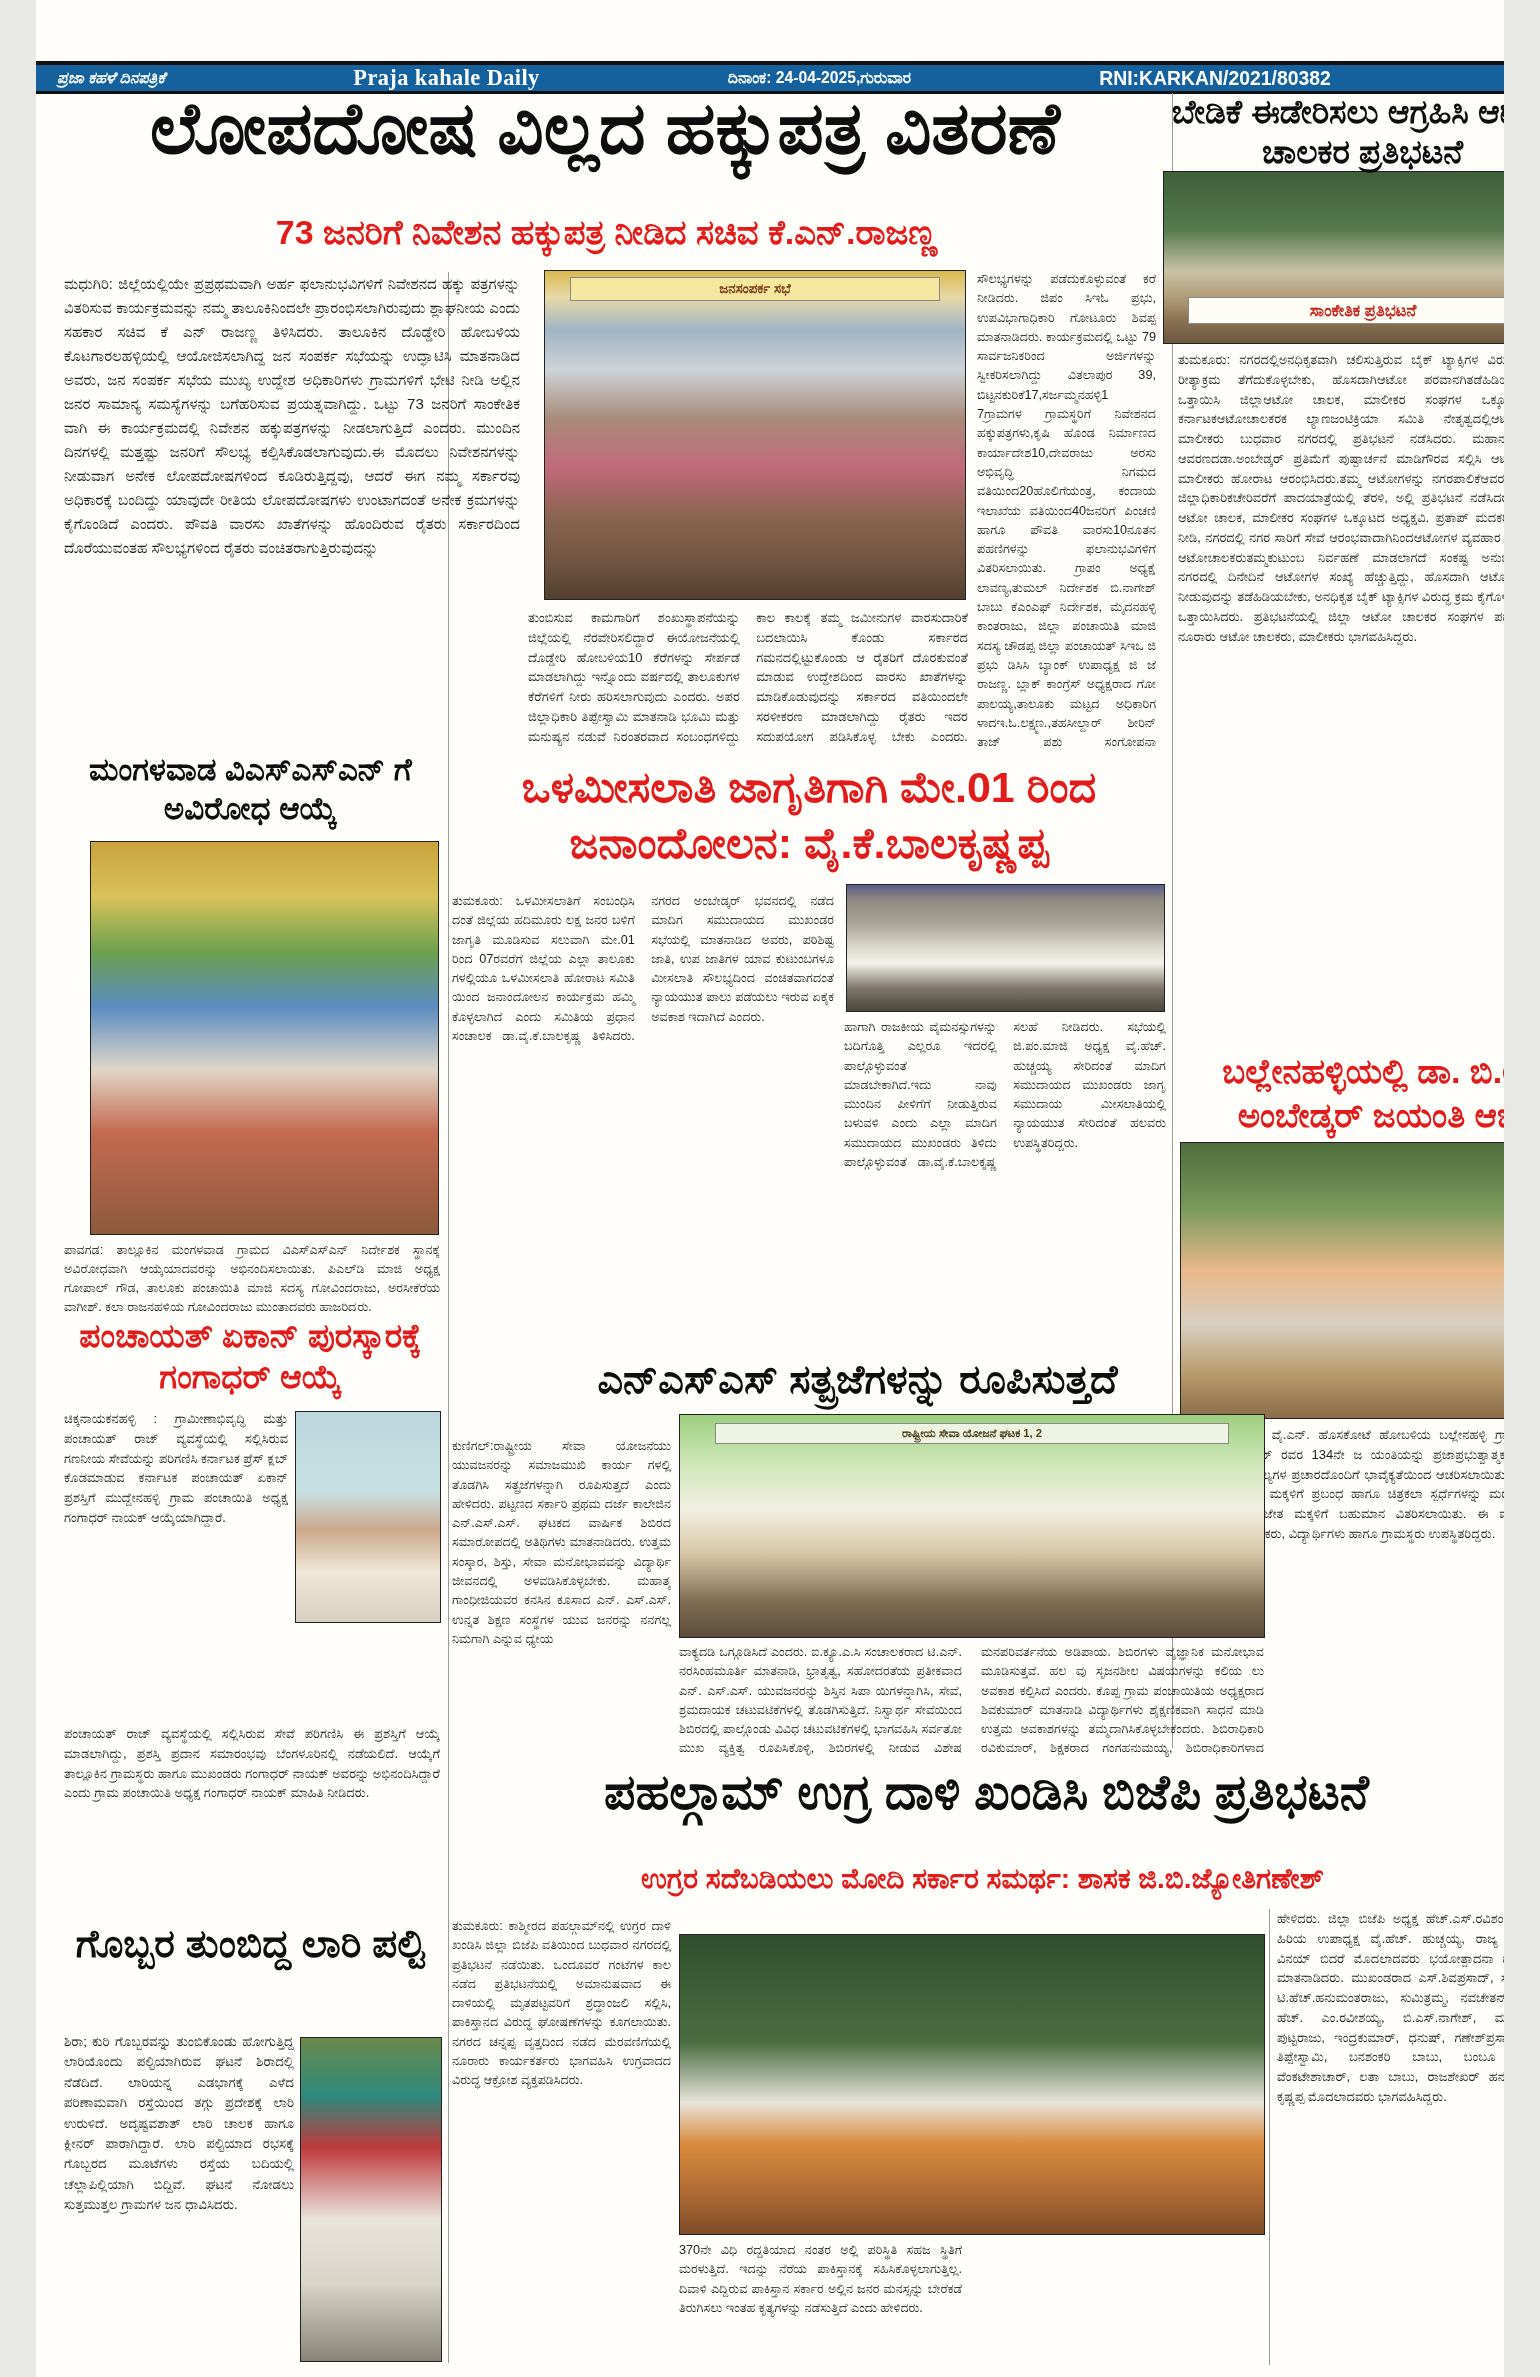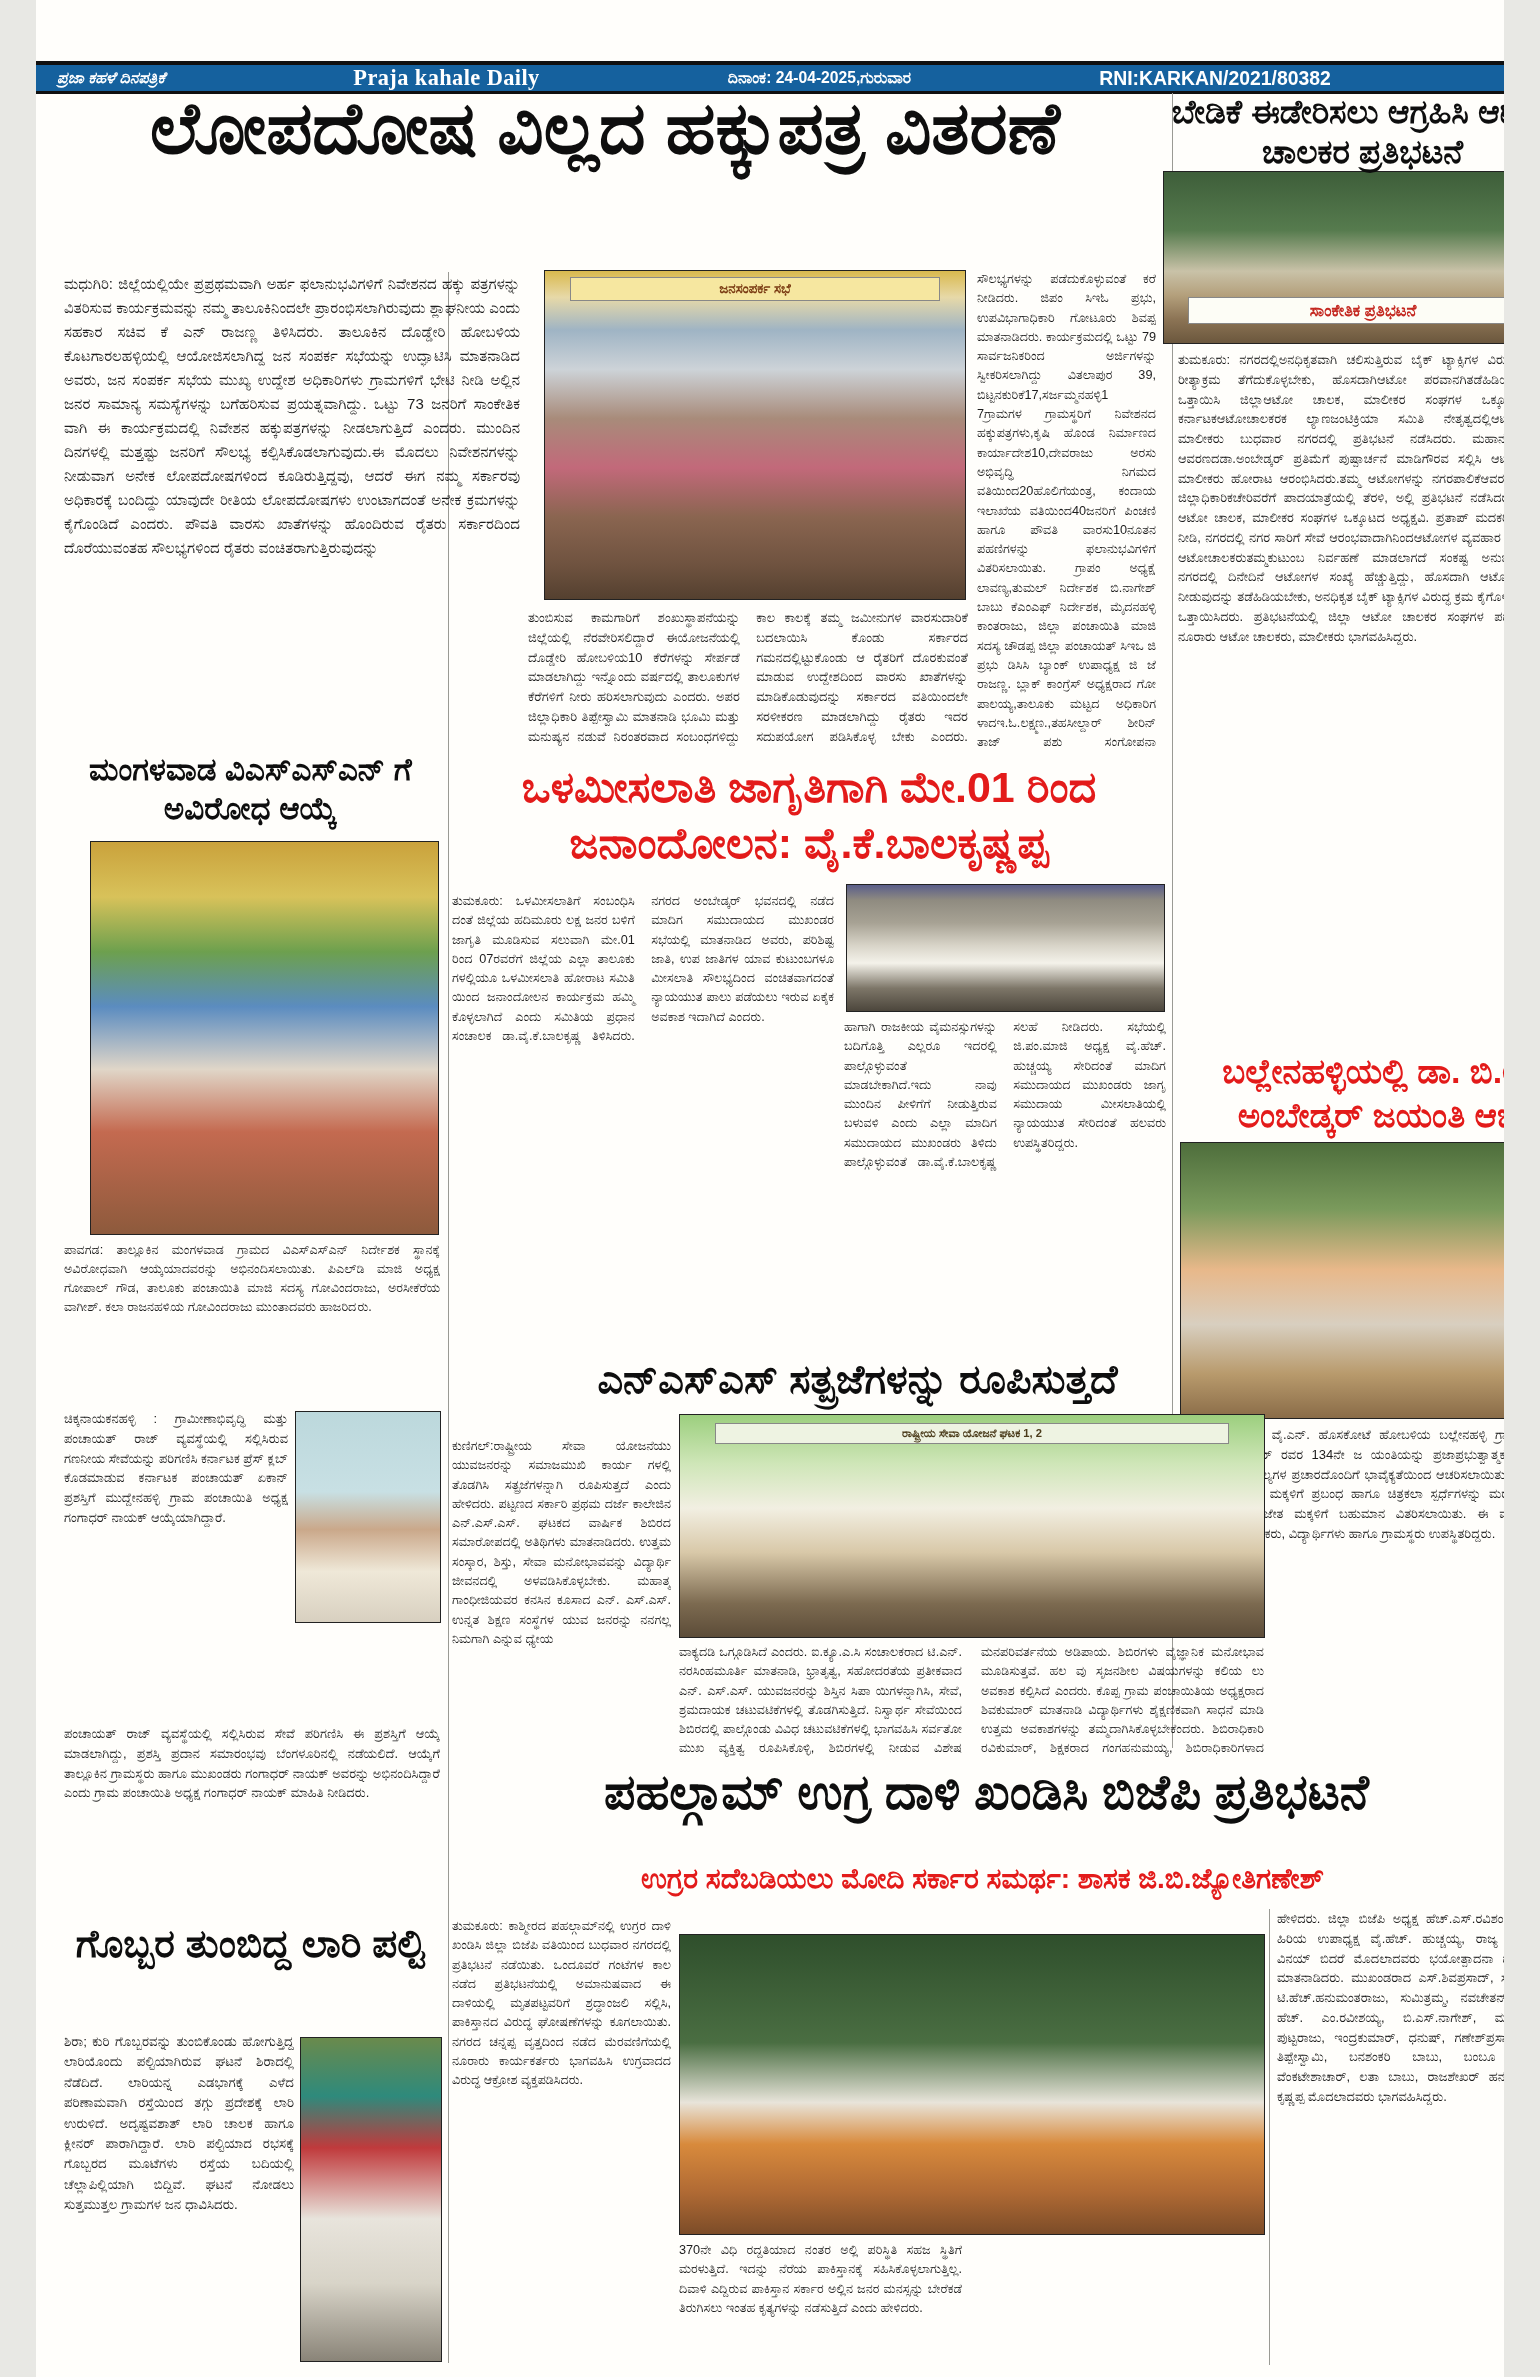--- a/index.html
+++ b/index.html
@@ -48,20 +48,21 @@
     <span class="m-date">ದಿನಾಂಕ: 24-04-2025,ಗುರುವಾರ</span>
     <span class="m-rni">RNI:KARKAN/2021/80382</span>
     <span class="m-page">ಪುಟ:4</span>
   </div>
 
   <div class="abs vrule" style="left:412px;top:272px;height:2091px;"></div>
   <div class="abs vrule" style="left:1136px;top:93px;height:1655px;"></div>
   <div class="abs vrule" style="left:1233px;top:1909px;height:456px;"></div>
 
   <div class="abs hl" style="left:21px;top:91px;width:1096px;font-size:72px;line-height:1.05;">ಲೋಪದೋಷ ವಿಲ್ಲದ ಹಕ್ಕುಪತ್ರ ವಿತರಣೆ</div>
+  <div class="abs hl hl-red" style="left:45px;top:212px;width:1051px;font-size:34px;line-height:1.2;">73 ಜನರಿಗೆ ನಿವೇಶನ ಹಕ್ಕುಪತ್ರ ನೀಡಿದ ಸಚಿವ ಕೆ.ಎನ್.ರಾಜಣ್ಣ</div>
 
   <div class="abs body-txt" style="left:28px;top:272px;width:456px;height:473px;font-size:15px;line-height:1.6;">ಮಧುಗಿರಿ: ಜಿಲ್ಲೆಯಲ್ಲಿಯೇ ಪ್ರಪ್ರಥಮವಾಗಿ ಅರ್ಹ ಫಲಾನುಭವಿಗಳಿಗೆ ನಿವೇಶನದ ಹಕ್ಕು ಪತ್ರಗಳನ್ನು ವಿತರಿಸುವ ಕಾರ್ಯಕ್ರಮವನ್ನು ನಮ್ಮ ತಾಲೂಕಿನಿಂದಲೇ ಪ್ರಾರಂಭಿಸಲಾಗಿರುವುದು ಶ್ಲಾಘನೀಯ ಎಂದು ಸಹಕಾರ ಸಚಿವ ಕೆ ಎನ್ ರಾಜಣ್ಣ ತಿಳಿಸಿದರು. ತಾಲೂಕಿನ ದೊಡ್ಡೇರಿ ಹೋಬಳಿಯ ಕೊಟಗಾರಲಹಳ್ಳಿಯಲ್ಲಿ ಆಯೋಜಿಸಲಾಗಿದ್ದ ಜನ ಸಂಪರ್ಕ ಸಭೆಯನ್ನು ಉದ್ಘಾಟಿಸಿ ಮಾತನಾಡಿದ ಅವರು, ಜನ ಸಂಪರ್ಕ ಸಭೆಯ ಮುಖ್ಯ ಉದ್ದೇಶ ಅಧಿಕಾರಿಗಳು ಗ್ರಾಮಗಳಿಗೆ ಭೇಟಿ ನೀಡಿ ಅಲ್ಲಿನ ಜನರ ಸಾಮಾನ್ಯ ಸಮಸ್ಯೆಗಳನ್ನು ಬಗೆಹರಿಸುವ ಪ್ರಯತ್ನವಾಗಿದ್ದು. ಒಟ್ಟು 73 ಜನರಿಗೆ ಸಾಂಕೇತಿಕ ವಾಗಿ ಈ ಕಾರ್ಯಕ್ರಮದಲ್ಲಿ ನಿವೇಶನ ಹಕ್ಕುಪತ್ರಗಳನ್ನು ನೀಡಲಾಗುತ್ತಿದೆ ಎಂದರು. ಮುಂದಿನ ದಿನಗಳಲ್ಲಿ ಮತ್ತಷ್ಟು ಜನರಿಗೆ ಸೌಲಭ್ಯ ಕಲ್ಪಿಸಿಕೊಡಲಾಗುವುದು.ಈ ಮೊದಲು ನಿವೇಶನಗಳನ್ನು ನೀಡುವಾಗ ಅನೇಕ ಲೋಪದೋಷಗಳಿಂದ ಕೂಡಿರುತ್ತಿದ್ದವು, ಆದರೆ ಈಗ ನಮ್ಮ ಸರ್ಕಾರವು ಅಧಿಕಾರಕ್ಕೆ ಬಂದಿದ್ದು ಯಾವುದೇ ರೀತಿಯ ಲೋಪದೋಷಗಳು ಉಂಟಾಗದಂತೆ ಅನೇಕ ಕ್ರಮಗಳನ್ನು ಕೈಗೊಂಡಿದೆ ಎಂದರು. ಪೌವತಿ ವಾರಸು ಖಾತೆಗಳನ್ನು ಹೊಂದಿರುವ ರೈತರು ಸರ್ಕಾರದಿಂದ ದೊರೆಯುವಂತಹ ಸೌಲಭ್ಯಗಳಿಂದ ರೈತರು ವಂಚಿತರಾಗುತ್ತಿರುವುದನ್ನು</div>
 
   <div class="abs photo ph-lead" style="left:508px;top:270px;width:422px;height:330px;">
     <div class="banner" style="top:6px;height:22.4px;font-size:13.4px;line-height:22.4px;background:#f6e7a0;color:#7a3b12;">ಜನಸಂಪರ್ಕ ಸಭೆ</div>
   </div>
 
   <div class="abs body-txt" style="left:941px;top:270px;width:179px;height:483px;font-size:12.7px;">ಸೌಲಭ್ಯಗಳನ್ನು ಪಡೆದುಕೊಳ್ಳುವಂತೆ ಕರೆ ನೀಡಿದರು. ಜಿಪಂ ಸಿಇಓ ಪ್ರಭು, ಉಪವಿಭಾಗಾಧಿಕಾರಿ ಗೋಟೂರು ಶಿವಪ್ಪ ಮಾತನಾಡಿದರು. ಕಾರ್ಯಕ್ರಮದಲ್ಲಿ ಒಟ್ಟು 79 ಸಾರ್ವಜನಿಕರಿಂದ ಅರ್ಜಿಗಳನ್ನು ಸ್ವೀಕರಿಸಲಾಗಿದ್ದು ವಿತಲಾಪುರ 39, ಬಿಟ್ಟನಕುರಿಕೆ17,ಸರ್ಜಮ್ಮನಹಳ್ಳಿ1 7ಗ್ರಾಮಗಳ ಗ್ರಾಮಸ್ಥರಿಗೆ ನಿವೇಶನದ ಹಕ್ಕುಪತ್ರಗಳು,ಕೃಷಿ ಹೊಂಡ ನಿರ್ಮಾಣದ ಕಾರ್ಯಾದೇಶ10,ದೇವರಾಜು ಅರಸು ಅಭಿವೃದ್ಧಿ ನಿಗಮದ ವತಿಯಿಂದ20ಹೊಲಿಗೆಯಂತ್ರ, ಕಂದಾಯ ಇಲಾಖೆಯ ವತಿಯಿಂದ40ಜನರಿಗೆ ಪಿಂಚಣಿ ಹಾಗೂ ಪೌವತಿ ವಾರಸು10ನೂತನ ಪಹಣಿಗಳನ್ನು ಫಲಾನುಭವಿಗಳಿಗೆ ವಿತರಿಸಲಾಯಿತು. ಗ್ರಾಪಂ ಅಧ್ಯಕ್ಷೆ ಲಾವಣ್ಯ,ತುಮಲ್ ನಿರ್ದೇಶಕ ಬಿ.ನಾಗೇಶ್ ಬಾಬು ಕೆಎಂಎಫ್ ನಿರ್ದೇಶಕ, ಮೈದನಹಳ್ಳಿ ಕಾಂತರಾಜು, ಜಿಲ್ಲಾ ಪಂಚಾಯಿತಿ ಮಾಜಿ ಸದಸ್ಯ ಚೌಡಪ್ಪ ಜಿಲ್ಲಾ ಪಂಚಾಯತ್ ಸಿಇಒ ಜಿ ಪ್ರಭು ಡಿಸಿಸಿ ಬ್ಯಾಂಕ್ ಉಪಾಧ್ಯಕ್ಷ ಜಿ ಜೆ ರಾಜಣ್ಣ. ಬ್ಲಾಕ್ ಕಾಂಗ್ರೆಸ್ ಅಧ್ಯಕ್ಷರಾದ ಗೋ ಪಾಲಯ್ಯ,ತಾಲೂಕು ಮಟ್ಟದ ಅಧಿಕಾರಿಗ ಳಾದಇ.ಓ.ಲಕ್ಷ್ಮಣ.,ತಹಸೀಲ್ದಾರ್ ಶೀರಿನ್ ತಾಜ್ ಪಶು ಸಂಗೋಪನಾ ಇಲಾಖೆಯ,ಸಿದ್ದನಗೌಡ ಕ್ಷೇತ್ರ ಶಿಕ್ಷಣಾಧಿಕಾರಿ,ಹನುಮಂತರಾಯಪ್ಪ ಅರಣ್ಯ ಇಲಾಖೆಯ ಕೆ.ಎನ್, ಸುರೇಶ್ ಸಿ ಡಿ ಪಿ ಒ ಕಮಲ ಯೋಜನಾಧಿಕಾರಿ ಮಧುಸೂದನ್, ಗ್ರಾಪಂ ಸದಸ್ಯರು,ಗ್ರಾಮಸ್ಥರು ಇದ್ದರು.</div>
 
   <div class="abs body-txt cols2" style="left:492px;top:608px;width:440px;height:143px;font-size:13px;">ತುಂಬಿಸುವ ಕಾಮಗಾರಿಗೆ ಶಂಖುಸ್ಥಾಪನೆಯನ್ನು ಜಿಲ್ಲೆಯಲ್ಲಿ ನೆರವೇರಿಸಲಿದ್ದಾರೆ ಈಯೋಜನೆಯಲ್ಲಿ ದೊಡ್ಡೇರಿ ಹೋಬಳಿಯ10 ಕೆರೆಗಳನ್ನು ಸೇರ್ಪಡೆ ಮಾಡಲಾಗಿದ್ದು ಇನ್ನೊಂದು ವರ್ಷದಲ್ಲಿ ತಾಲೂಕುಗಳ ಕೆರೆಗಳಿಗೆ ನೀರು ಹರಿಸಲಾಗುವುದು ಎಂದರು. ಅಪರ ಜಿಲ್ಲಾಧಿಕಾರಿ ತಿಪ್ಪೇಸ್ವಾಮಿ ಮಾತನಾಡಿ ಭೂಮಿ ಮತ್ತು ಮನುಷ್ಯನ ನಡುವೆ ನಿರಂತರವಾದ ಸಂಬಂಧಗಳಿದ್ದು ಕಾಲ ಕಾಲಕ್ಕೆ ತಮ್ಮ ಜಮೀನುಗಳ ವಾರಸುದಾರಿಕೆ ಬದಲಾಯಿಸಿ ಕೊಂಡು ಸರ್ಕಾರದ ಗಮನದಲ್ಲಿಟ್ಟುಕೊಂಡು ಆ ರೈತರಿಗೆ ದೊರಕುವಂತೆ ಮಾಡುವ ಉದ್ದೇಶದಿಂದ ವಾರಸು ಖಾತೆಗಳನ್ನು ಮಾಡಿಕೊಡುವುದನ್ನು ಸರ್ಕಾರದ ವತಿಯಿಂದಲೇ ಸರಳೀಕರಣ ಮಾಡಲಾಗಿದ್ದು ರೈತರು ಇದರ ಸದುಪಯೋಗ ಪಡಿಸಿಕೊಳ್ಳ ಬೇಕು ಎಂದರು. ಮುಂದಿನ ತಿಂಗಳು ಮುಖ್ಯಮಂತ್ರಿ ಸಿದ್ದರಾಮಯ್ಯ ನವರು 303 ಕೋಟಿ ರೂಗಳ ವೆಚ್ಚದಲ್ಲಿ ಎತ್ತಿನ ಹೊಳೆಯ ಯೋಜನೆಯ ಮೂಲಕ ಕೊರಟಗೆರೆ ಮತ್ತು ಮಧುಗಿರಿ ತಾಲೂಕುಗಳ ಕೆರೆಗಳಿಗೆ ನೀರು</div>
@@ -73,20 +74,21 @@
   <div class="abs body-txt" style="left:1142px;top:350px;width:385px;height:693px;font-size:13px;">ತುಮಕೂರು: ನಗರದಲ್ಲಿಅನಧಿಕೃತವಾಗಿ ಚಲಿಸುತ್ತಿರುವ ಬೈಕ್ ಟ್ಯಾಕ್ಸಿಗಳ ವಿರುದ್ಧ ಕಾನೂನು ರೀತ್ಯಾಕ್ರಮ ತೆಗೆದುಕೊಳ್ಳಬೇಕು, ಹೊಸದಾಗಿಆಟೋ ಪರವಾನಗಿತಡೆಹಿಡಿಯಬೇಕುಎಂದು ಒತ್ತಾಯಿಸಿ ಜಿಲ್ಲಾಆಟೋ ಚಾಲಕ, ಮಾಲೀಕರ ಸಂಘಗಳ ಒಕ್ಕೂಟ ಹಾಗೂ ಕರ್ನಾಟಕಆಟೋಚಾಲಕರಕ ಲ್ಯಾಣಜಂಟಿಕ್ರಿಯಾ ಸಮಿತಿ ನೇತೃತ್ವದಲ್ಲಿಆಟೋಚಾಲಕರು, ಮಾಲೀಕರು ಬುಧವಾರ ನಗರದಲ್ಲಿ ಪ್ರತಿಭಟನೆ ನಡೆಸಿದರು. ಮಹಾನಗರ ಪಾಲಿಕೆ ಆವರಣದಡಾ.ಅಂಬೇಡ್ಕರ್ ಪ್ರತಿಮೆಗೆ ಪುಷ್ಪಾರ್ಚನೆ ಮಾಡಿಗೌರವ ಸಲ್ಲಿಸಿ ಆಟೋಚಾಲಕರು, ಮಾಲೀಕರು ಹೋರಾಟ ಆರಂಭಿಸಿದರು.ತಮ್ಮ ಆಟೋಗಳನ್ನು ನಗರಪಾಲಿಕೆಆವರಣದಲ್ಲಿ ನಿಲ್ಲಿಸಿ ಜಿಲ್ಲಾಧಿಕಾರಿಕಚೇರಿವರೆಗೆ ಪಾದಯಾತ್ರೆಯಲ್ಲಿ ತೆರಳಿ, ಅಲ್ಲಿ ಪ್ರತಿಭಟನೆ ನಡೆಸಿದರು. ಈ ವೇಳೆ ಆಟೋ ಚಾಲಕ, ಮಾಲೀಕರ ಸಂಘಗಳ ಒಕ್ಕೂಟದ ಅಧ್ಯಕ್ಷವಿ. ಪ್ರತಾಪ್ ಮದಕರಿ ಮಾತನಾಡಿ, ನೀಡಿ, ನಗರದಲ್ಲಿ ನಗರ ಸಾರಿಗೆ ಸೇವೆ ಆರಂಭವಾದಾಗಿನಿಂದಆಟೋಗಳ ವ್ಯವಹಾರ ಕುಸಿತಗೊಂಡು ಆಟೋಚಾಲಕರುತಮ್ಮಕುಟುಂಬ ನಿರ್ವಹಣೆ ಮಾಡಲಾಗದೆ ಸಂಕಷ್ಟ ಅನುಭವಿಸುತ್ತಿದ್ದಾರೆ. ನಗರದಲ್ಲಿ ದಿನೇದಿನೆ ಆಟೋಗಳ ಸಂಖ್ಯೆ ಹೆಚ್ಚುತ್ತಿದ್ದು, ಹೊಸದಾಗಿ ಆಟೋ ಪರವಾನಗಿ ನೀಡುವುದನ್ನು ತಡೆಹಿಡಿಯಬೇಕು, ಅನಧಿಕೃತ ಬೈಕ್ ಟ್ಯಾಕ್ಸಿಗಳ ವಿರುದ್ಧ ಕ್ರಮ ಕೈಗೊಳ್ಳಬೇಕು ಎಂದು ಒತ್ತಾಯಿಸಿದರು. ಪ್ರತಿಭಟನೆಯಲ್ಲಿ ಜಿಲ್ಲಾ ಆಟೋ ಚಾಲಕರ ಸಂಘಗಳ ಪದಾಧಿಕಾರಿಗಳು, ನೂರಾರು ಆಟೋ ಚಾಲಕರು, ಮಾಲೀಕರು ಭಾಗವಹಿಸಿದ್ದರು.</div>
 
   <div class="abs hl hl-red" style="left:1142px;top:1050px;width:385px;font-size:34px;line-height:1.28;text-align:right;">ಬಲ್ಲೇನಹಳ್ಳಿಯಲ್ಲಿ ಡಾ. ಬಿ.ಆರ್. ಅಂಬೇಡ್ಕರ್ ಜಯಂತಿ ಆಚರಣೆ</div>
   <div class="abs photo ph-amb" style="left:1144px;top:1142px;width:383px;height:277px;"></div>
   <div class="abs body-txt" style="left:1144px;top:1425px;width:383px;height:327px;font-size:13px;">ಪಾವಗಡ:ತಾಲ್ಲೂಕಿನ ವೈ.ಎನ್. ಹೊಸಕೋಟೆ ಹೋಬಳಿಯ ಬಲ್ಲೇನಹಳ್ಳಿ ಗ್ರಾಮದಲ್ಲಿ ಡಾ. ಬಿ.ಆರ್. ಅಂಬೇಡ್ಕರ್ ರವರ 134ನೇ ಜ ಯಂತಿಯನ್ನು ಪ್ರಜಾಪ್ರಭುತ್ವಾತ್ಮಕವಾಗಿ ಹಾಗೂ ಸಂವಿಧಾನಾತ್ಮಕ ಮೌಲ್ಯಗಳ ಪ್ರಚಾರದೊಂದಿಗೆ ಭಾವೈಕ್ಯತೆಯಿಂದ ಆಚರಿಸಲಾಯಿತು. ಜಯಂತಿಯ ಅಂಗವಾಗಿ ಗ್ರಾಮದ ಮಕ್ಕಳಿಗೆ ಪ್ರಬಂಧ ಹಾಗೂ ಚಿತ್ರಕಲಾ ಸ್ಪರ್ಧೆಗಳನ್ನು ಮರದ ನೆರಳಿನಲ್ಲಿ ನಡೆಸಲಾಯಿತು. ವಿಜೇತ ಮಕ್ಕಳಿಗೆ ಬಹುಮಾನ ವಿತರಿಸಲಾಯಿತು. ಈ ವೇಳೆ ಗ್ರಾಮದ ಮುಖಂಡರು, ಯುವಕರು, ವಿದ್ಯಾರ್ಥಿಗಳು ಹಾಗೂ ಗ್ರಾಮಸ್ಥರು ಉಪಸ್ಥಿತರಿದ್ದರು.</div>
 
   <div class="abs hl" style="left:22.4px;top:751px;width:384px;font-size:31px;line-height:1.25;">ಮಂಗಳವಾಡ ವಿಎಸ್‌ಎಸ್‌ಎನ್ ಗೆ ಅವಿರೋಧ ಆಯ್ಕೆ</div>
   <div class="abs photo ph-mang" style="left:54px;top:841px;width:349px;height:394px;"></div>
   <div class="abs caption" style="left:28px;top:1241px;width:376px;height:70px;">ಪಾವಗಡ: ತಾಲ್ಲೂಕಿನ ಮಂಗಳವಾಡ ಗ್ರಾಮದ ವಿಎಸ್‌ಎಸ್‌ಎನ್ ನಿರ್ದೇಶಕ ಸ್ಥಾನಕ್ಕೆ ಅವಿರೋಧವಾಗಿ ಆಯ್ಕೆಯಾದವರನ್ನು ಅಭಿನಂದಿಸಲಾಯಿತು. ಪಿಎಲ್‌ಡಿ ಮಾಜಿ ಅಧ್ಯಕ್ಷ ಗೋಪಾಲ್ ಗೌಡ, ತಾಲೂಕು ಪಂಚಾಯಿತಿ ಮಾಜಿ ಸದಸ್ಯ ಗೋವಿಂದರಾಜು, ಅರಸೀಕೆರೆಯ ವಾಗೀಶ್, ಕಲಾ ರಾಜನಹಳ್ಳಿಯ ಗೋವಿಂದರಾಜು ಮುಂತಾದವರು ಹಾಜರಿದ್ದರು.</div>
 
+  <div class="abs hl hl-red" style="left:22.4px;top:1315px;width:384px;font-size:33px;line-height:1.25;">ಪಂಚಾಯತ್ ಏಕಾನ್ ಪುರಸ್ಕಾರಕ್ಕೆ ಗಂಗಾಧರ್ ಆಯ್ಕೆ</div>
   <div class="abs body-txt" style="left:28px;top:1409px;width:224px;height:309px;font-size:13px;">ಚಿಕ್ಕನಾಯಕನಹಳ್ಳಿ : ಗ್ರಾಮೀಣಾಭಿವೃದ್ಧಿ ಮತ್ತು ಪಂಚಾಯತ್ ರಾಜ್ ವ್ಯವಸ್ಥೆಯಲ್ಲಿ ಸಲ್ಲಿಸಿರುವ ಗಣನೀಯ ಸೇವೆಯನ್ನು ಪರಿಗಣಿಸಿ ಕರ್ನಾಟಕ ಪ್ರೆಸ್ ಕ್ಲಬ್ ಕೊಡಮಾಡುವ ಕರ್ನಾಟಕ ಪಂಚಾಯತ್ ಏಕಾನ್ ಪ್ರಶಸ್ತಿಗೆ ಮುದ್ದೇನಹಳ್ಳಿ ಗ್ರಾಮ ಪಂಚಾಯಿತಿ ಅಧ್ಯಕ್ಷ ಗಂಗಾಧರ್ ನಾಯಕ್ ಆಯ್ಕೆಯಾಗಿದ್ದಾರೆ.</div>
   <div class="abs photo ph-port" style="left:259px;top:1411px;width:146px;height:212px;"></div>
   <div class="abs body-txt" style="left:28px;top:1724px;width:376px;height:183px;font-size:13px;">ಪಂಚಾಯತ್ ರಾಜ್ ವ್ಯವಸ್ಥೆಯಲ್ಲಿ ಸಲ್ಲಿಸಿರುವ ಸೇವೆ ಪರಿಗಣಿಸಿ ಈ ಪ್ರಶಸ್ತಿಗೆ ಆಯ್ಕೆ ಮಾಡಲಾಗಿದ್ದು, ಪ್ರಶಸ್ತಿ ಪ್ರದಾನ ಸಮಾರಂಭವು ಬೆಂಗಳೂರಿನಲ್ಲಿ ನಡೆಯಲಿದೆ. ಆಯ್ಕೆಗೆ ತಾಲ್ಲೂಕಿನ ಗ್ರಾಮಸ್ಥರು ಹಾಗೂ ಮುಖಂಡರು ಗಂಗಾಧರ್ ನಾಯಕ್ ಅವರನ್ನು ಅಭಿನಂದಿಸಿದ್ದಾರೆ ಎಂದು ಗ್ರಾಮ ಪಂಚಾಯಿತಿ ಅಧ್ಯಕ್ಷ ಗಂಗಾಧರ್ ನಾಯಕ್ ಮಾಹಿತಿ ನೀಡಿದರು.</div>
 
   <div class="abs hl" style="left:22.4px;top:1919px;width:384px;font-size:39px;line-height:1.3;">ಗೊಬ್ಬರ ತುಂಬಿದ್ದ ಲಾರಿ ಪಲ್ಟಿ</div>
   <div class="abs body-txt" style="left:28px;top:2032px;width:230px;height:334px;font-size:13.4px;">ಶಿರಾ; ಕುರಿ ಗೊಬ್ಬರವನ್ನು ತುಂಬಿಕೊಂಡು ಹೋಗುತ್ತಿದ್ದ ಲಾರಿಯೊಂದು ಪಲ್ಟಿಯಾಗಿರುವ ಘಟನೆ ಶಿರಾದಲ್ಲಿ ನೆಡೆದಿದೆ. ಲಾರಿಯನ್ನ ಎಡಭಾಗಕ್ಕೆ ಎಳೆದ ಪರಿಣಾಮವಾಗಿ ರಸ್ತೆಯಿಂದ ತಗ್ಗು ಪ್ರದೇಶಕ್ಕೆ ಲಾರಿ ಉರುಳಿದೆ. ಅದೃಷ್ಟವಶಾತ್ ಲಾರಿ ಚಾಲಕ ಹಾಗೂ ಕ್ಲೀನರ್ ಪಾರಾಗಿದ್ದಾರೆ. ಲಾರಿ ಪಲ್ಟಿಯಾದ ರಭಸಕ್ಕೆ ಗೊಬ್ಬರದ ಮೂಟೆಗಳು ರಸ್ತೆಯ ಬದಿಯಲ್ಲಿ ಚೆಲ್ಲಾಪಿಲ್ಲಿಯಾಗಿ ಬಿದ್ದಿವೆ. ಘಟನೆ ನೋಡಲು ಸುತ್ತಮುತ್ತಲ ಗ್ರಾಮಗಳ ಜನ ಧಾವಿಸಿದರು.</div>
   <div class="abs photo ph-lorry" style="left:264px;top:2037px;width:142px;height:325px;"></div>
 
   <div class="abs hl hl-red" style="left:415px;top:760px;width:716px;font-size:43px;line-height:1.3;">ಒಳಮೀಸಲಾತಿ ಜಾಗೃತಿಗಾಗಿ ಮೇ.01 ರಿಂದ ಜನಾಂದೋಲನ: ವೈ.ಕೆ.ಬಾಲಕೃಷ್ಣಪ್ಪ</div>
   <div class="abs body-txt cols2" style="left:416px;top:892px;width:382px;height:452px;font-size:12.7px;">ತುಮಕೂರು: ಒಳಮೀಸಲಾತಿಗೆ ಸಂಬಂಧಿಸಿ ದಂತೆ ಜಿಲ್ಲೆಯ ಹದಿಮೂರು ಲಕ್ಷ ಜನರ ಬಳಿಗೆ ಜಾಗೃತಿ ಮೂಡಿಸುವ ಸಲುವಾಗಿ ಮೇ.01 ರಿಂದ 07ರವರೆಗೆ ಜಿಲ್ಲೆಯ ಎಲ್ಲಾ ತಾಲೂಕು ಗಳಲ್ಲಿಯೂ ಒಳಮೀಸಲಾತಿ ಹೋರಾಟ ಸಮಿತಿ ಯಿಂದ ಜನಾಂದೋಲನ ಕಾರ್ಯಕ್ರಮ ಹಮ್ಮಿ ಕೊಳ್ಳಲಾಗಿದೆ ಎಂದು ಸಮಿತಿಯ ಪ್ರಧಾನ ಸಂಚಾಲಕ ಡಾ.ವೈ.ಕೆ.ಬಾಲಕೃಷ್ಣ ತಿಳಿಸಿದರು. ನಗರದ ಅಂಬೇಡ್ಕರ್ ಭವನದಲ್ಲಿ ನಡೆದ ಮಾದಿಗ ಸಮುದಾಯದ ಮುಖಂಡರ ಸಭೆಯಲ್ಲಿ ಮಾತನಾಡಿದ ಅವರು, ಪರಿಶಿಷ್ಟ ಜಾತಿ, ಉಪ ಜಾತಿಗಳ ಯಾವ ಕುಟುಂಬಗಳೂ ಮೀಸಲಾತಿ ಸೌಲಭ್ಯದಿಂದ ವಂಚಿತವಾಗದಂತೆ ನ್ಯಾಯಯುತ ಪಾಲು ಪಡೆಯಲು ಇರುವ ಏಕೈಕ ಅವಕಾಶ ಇದಾಗಿದೆ ಎಂದರು.</div>

